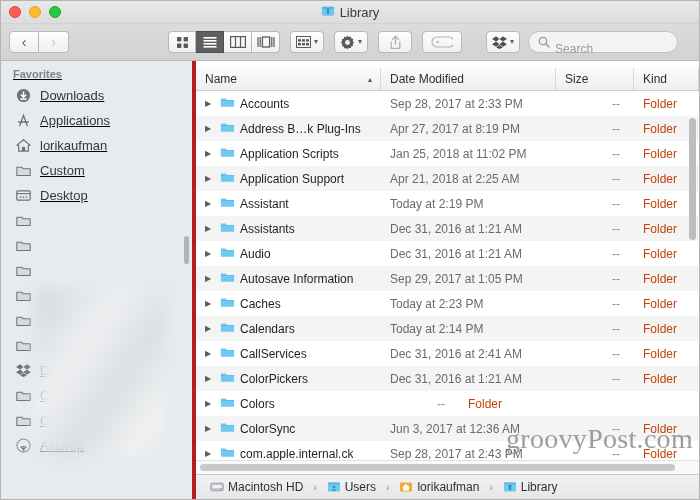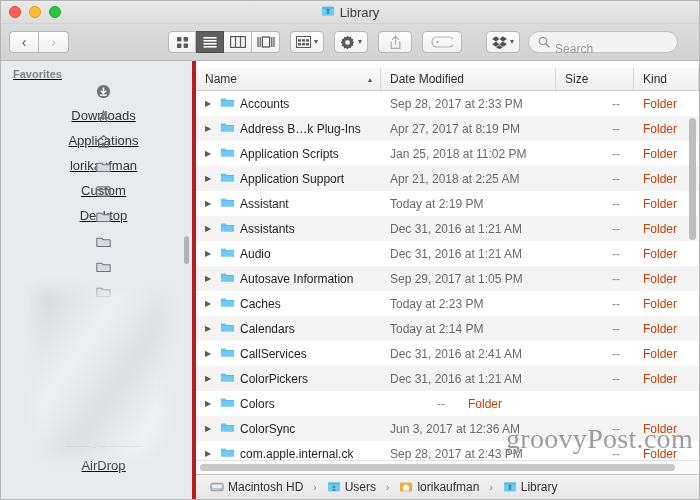--- a/index.html
+++ b/index.html
@@ -96,21 +96,21 @@
     background: #e8ebee;
     border-right: 4px solid #b91c1c;
     position: relative; overflow: hidden; text-decoration: underline;
   }
   .sb-header {
     font-size: 11px; color: #7d8287; font-weight: bold;
     padding: 7px 0 3px 12px;
   }
   .sb-item {
     height: 25px; display: flex; align-items: center;
-    padding-left: 14px; gap: 8px; flex-direction: column;
+    padding-left: 14px; gap: 8px;
   }
   .sb-label { font-size: 13px; color: #33373b; white-space: nowrap; }
   .sb-icon { width: 17px; height: 17px; flex: 0 0 17px;
              display: flex; align-items: center; justify-content: center; }
   .sb-blur-mask {
     position: absolute; left: 35px; top: 229px; width: 130px; height: 167px;
     background: linear-gradient(125deg,#d3d7da,#eef0f2 35%,#dcdfe2 60%,#f0f2f3 85%,#e3e6e8);
     filter: blur(7px);
   }
   .sb-scroll {

